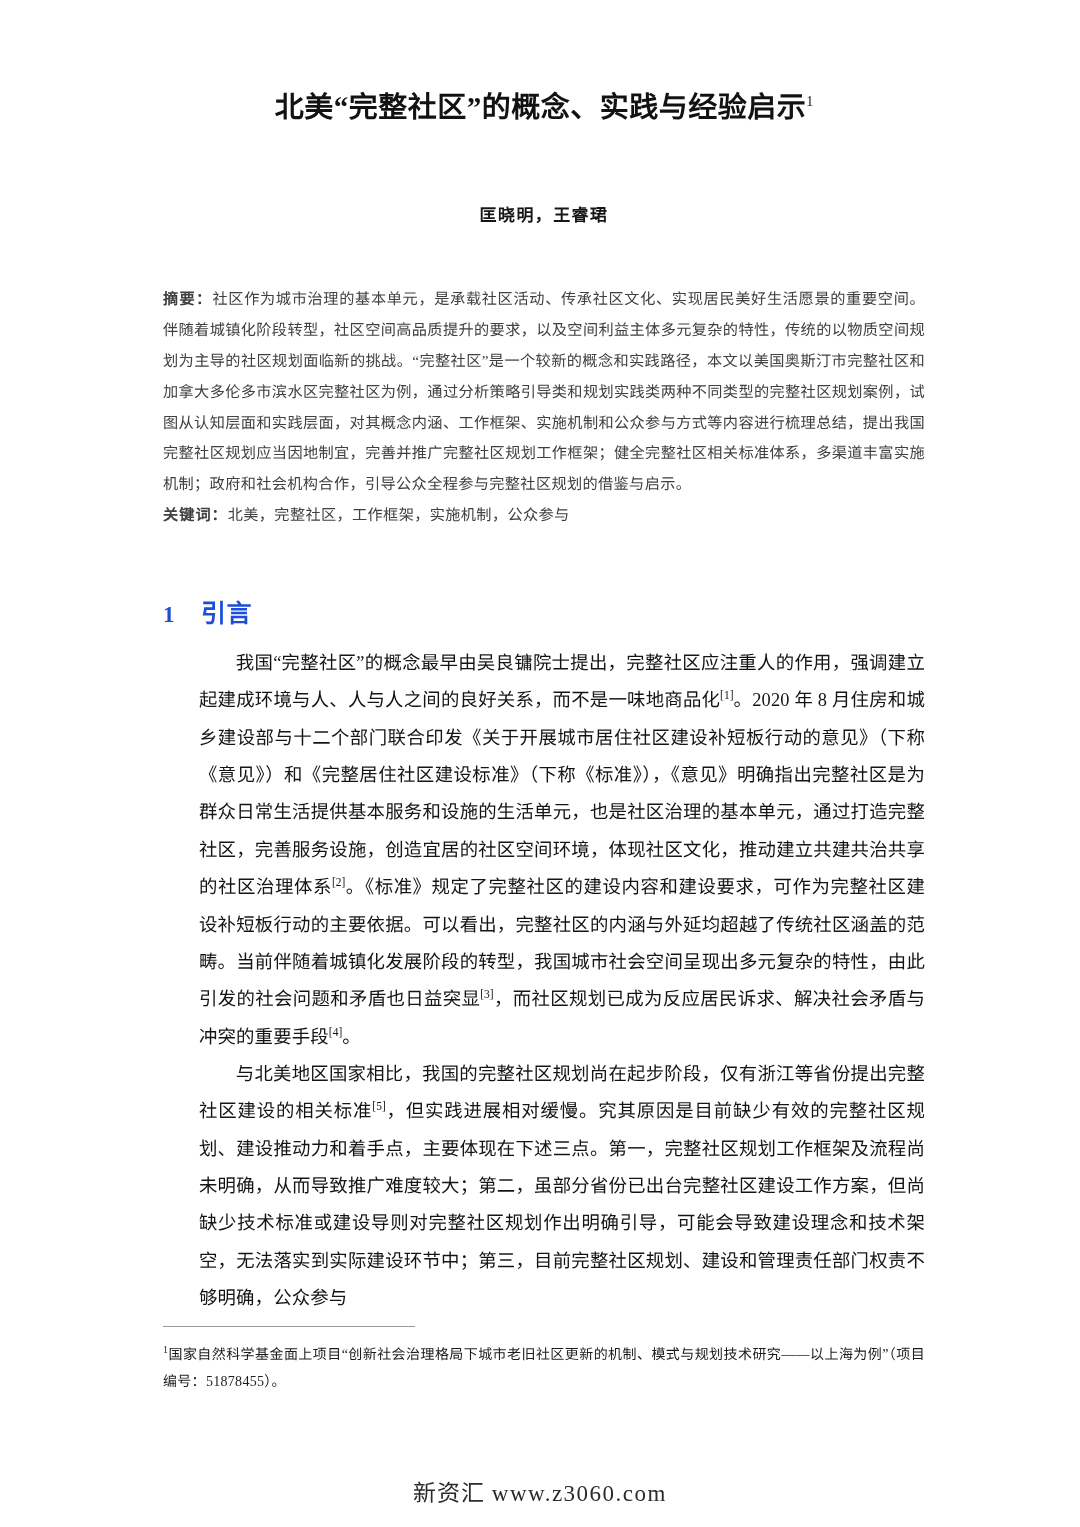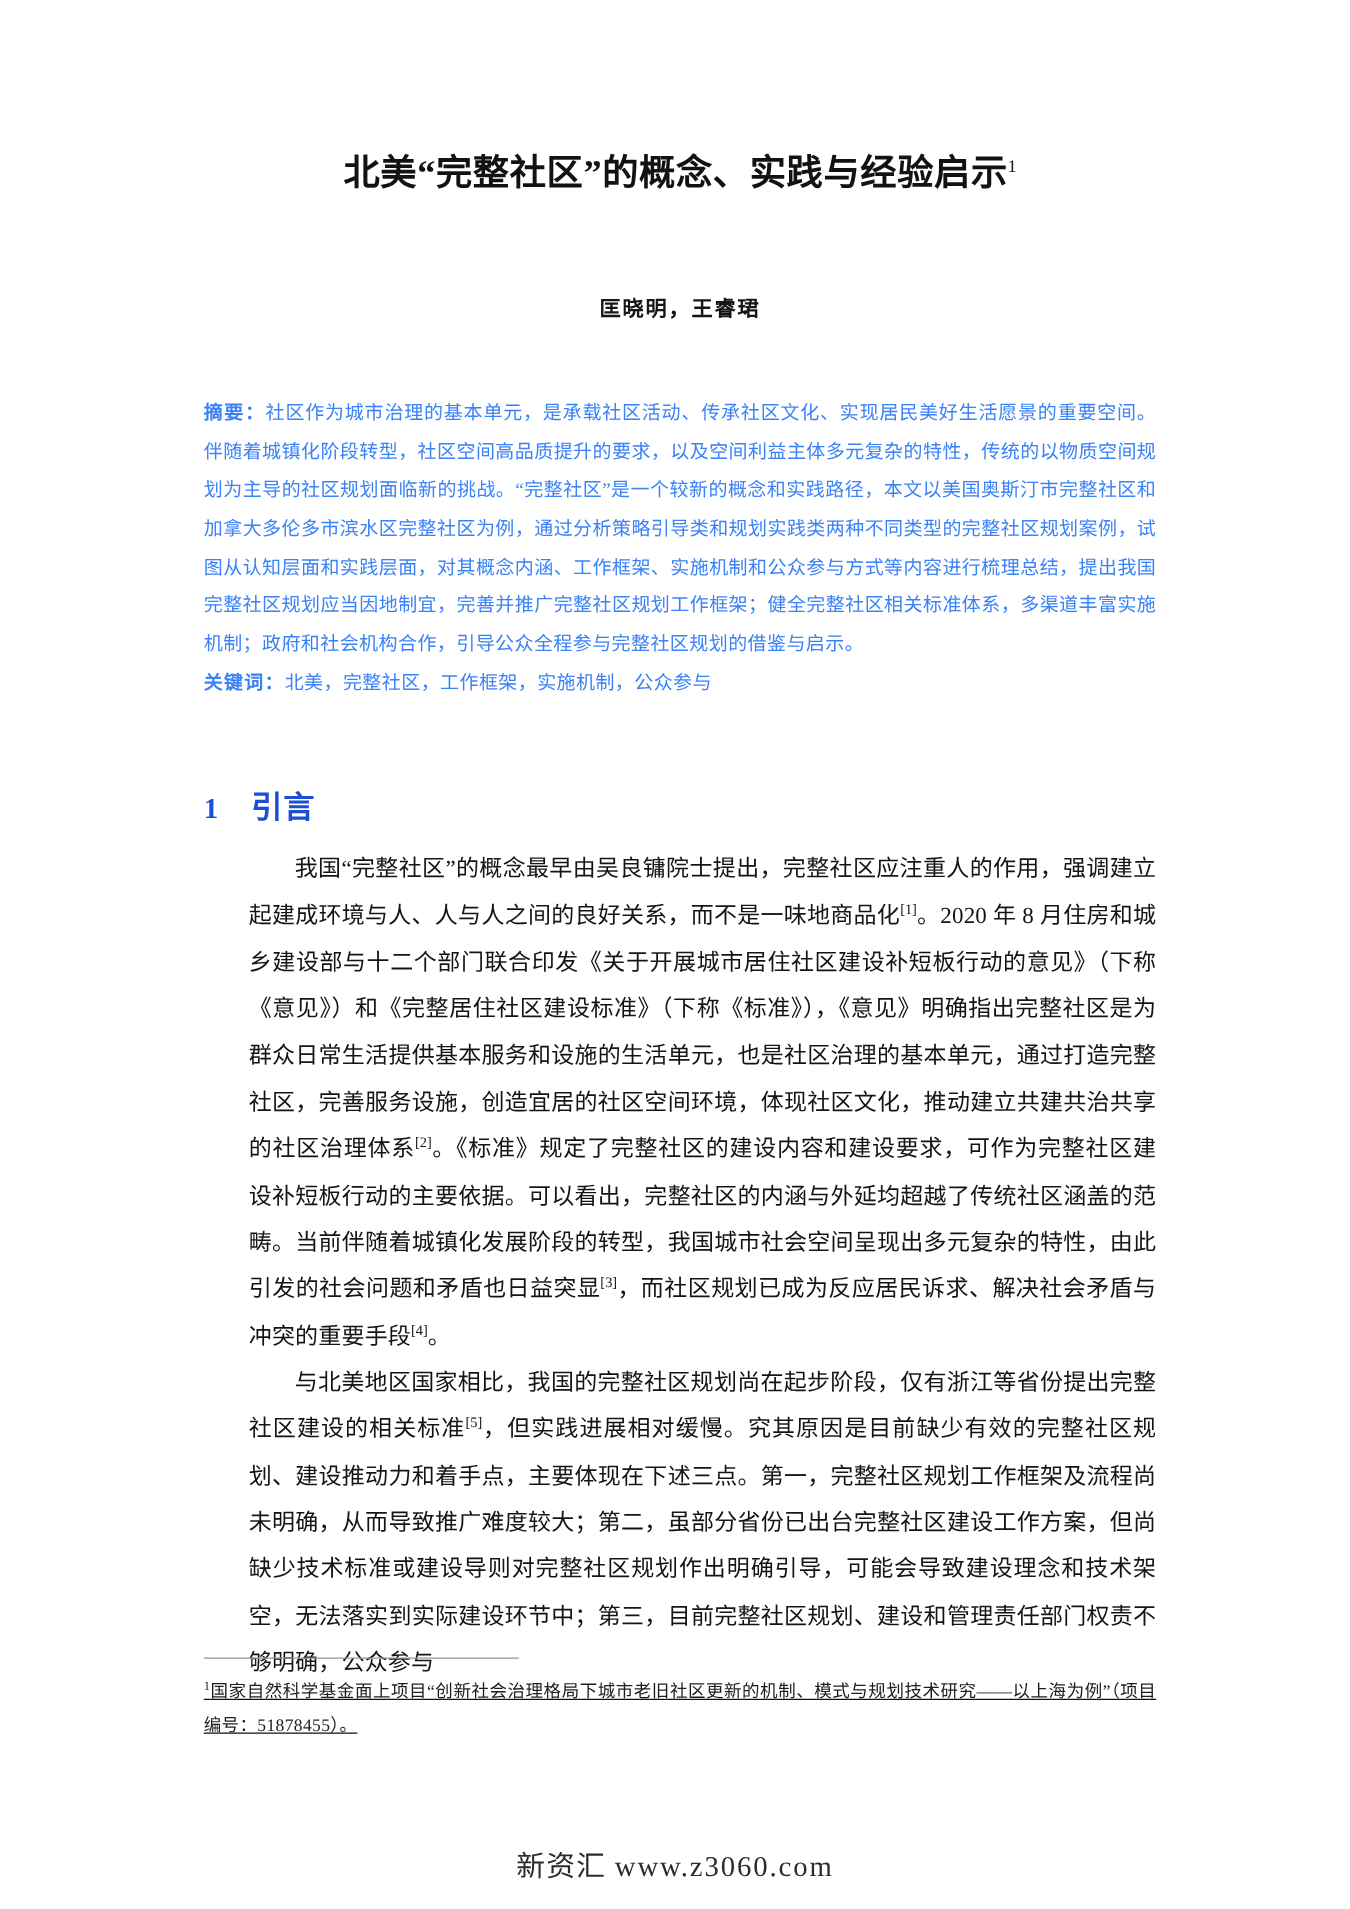--- a/index.html
+++ b/index.html
@@ -25,21 +25,21 @@
   .content {
     position: absolute;
     left: 163px;
     top: 0;
     width: 762px;
   }
 
   
   .doc-title {
     margin: 0;
-    padding-top: 120px;
+    padding-top: 88px;
     font-family: "Liberation Serif", "DejaVu Serif", serif;
     font-size: 29px;
     font-weight: 600;
     letter-spacing: 0.5px;
     text-align: center;
     line-height: 1.35;
     color: #121212;
   }
   .doc-title .sup {
     font-size: 14px;
@@ -62,21 +62,21 @@
 
   
   .abstract-block {
     padding-top: 46px;
     font-family: "Liberation Serif", "DejaVu Serif", serif;
     font-size: 15.2px;
     line-height: 2.03;
     text-align: justify;
     text-justify: inter-ideograph;
     letter-spacing: 0.35px;
-    color: #3b82f6;
+    color: #404040;
   }
   .abstract-block p {
     margin: 0;
   }
   .lbl {
     font-weight: 700;
     letter-spacing: 1px;
   }
   .keywords {
     margin-top: 0;
@@ -123,21 +123,20 @@
     vertical-align: super;
     letter-spacing: 0;
   }
 
   
   .footnote {
     position: absolute;
     left: 163px;
     top: 1326px;
     width: 762px;
-    text-decoration: underline;
   }
   .footnote-rule {
     width: 252px;
     height: 1px;
     background: #9a9a9a;
     margin: 0 0 13px 0;
   }
   .footnote-text {
     margin: 0;
     font-family: "Liberation Serif", "DejaVu Serif", serif;

